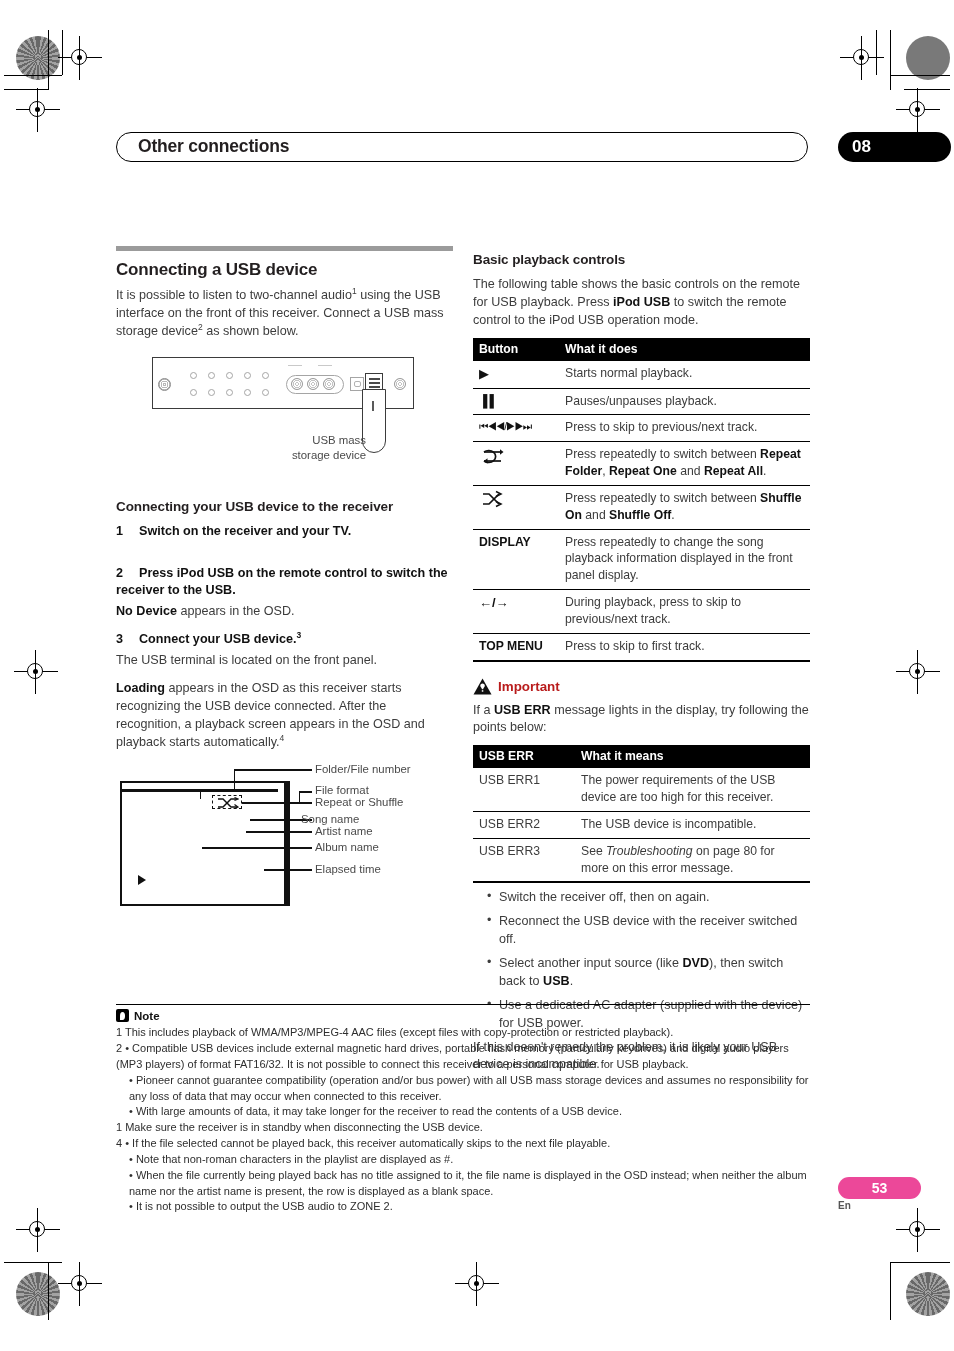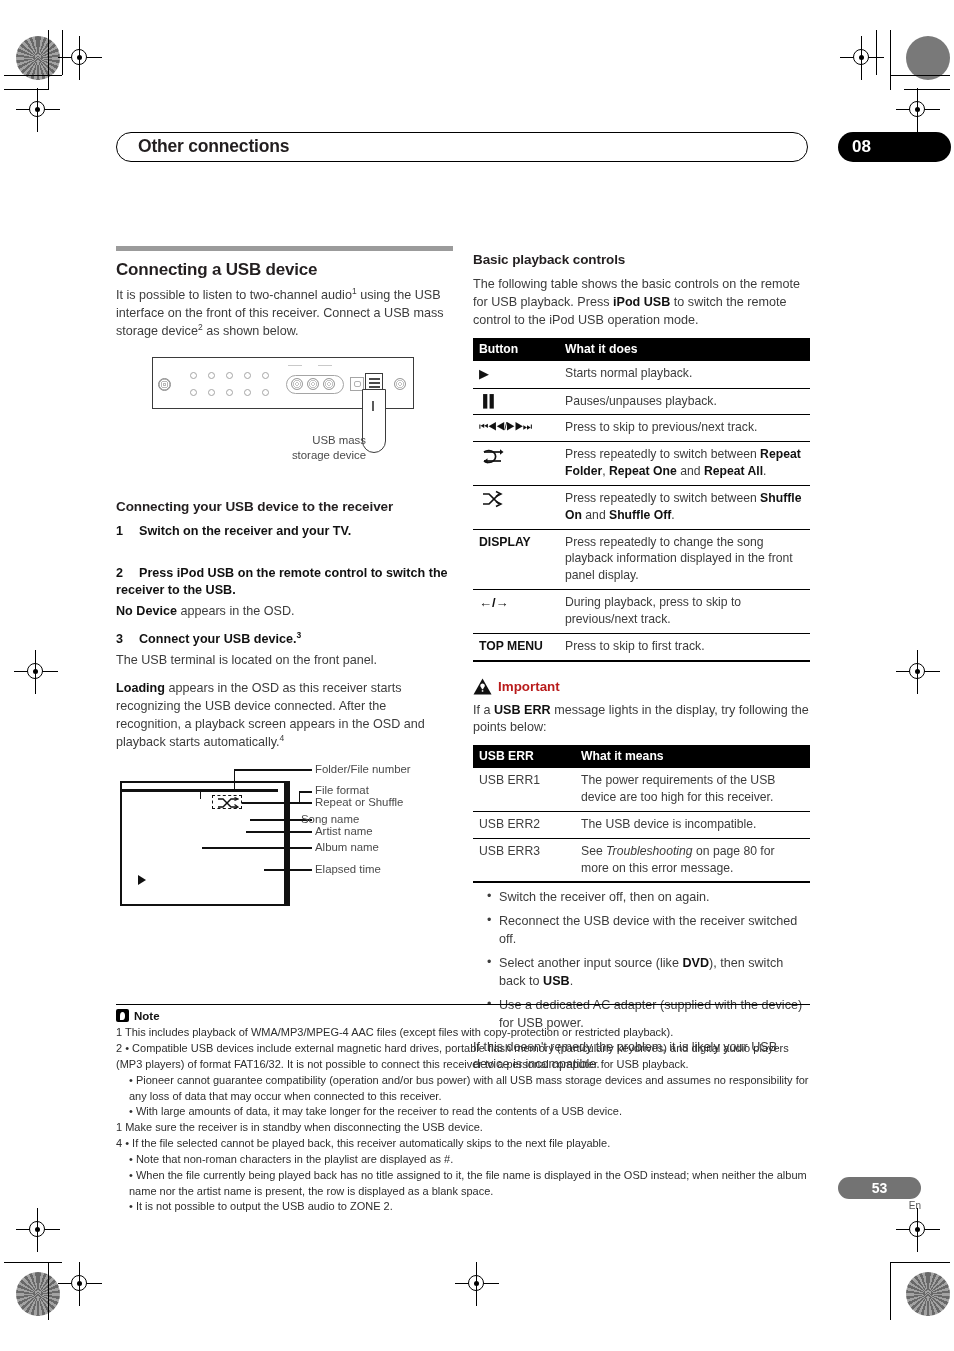--- a/index.html
+++ b/index.html
@@ -488,39 +488,40 @@
   }
   .note-line.ind { padding-left: 13px; }
 
   
   .pagenum {
     position: absolute;
     left: 838px;
     top: 1177px;
     width: 83px;
     height: 22px;
-    background: #737373;
+    background: #ec4899;
     border-radius: 11px;
   }
   .pagenum span {
     display: block;
     text-align: center;
     color: #fff;
     font-size: 14px;
     font-weight: bold;
     line-height: 22px;
   }
   .pagelang {
     position: absolute;
     left: 838px;
     top: 1200px;
     width: 83px;
-    text-align: right;
+    text-align: left;
     font-size: 10px;
     color: #555;
+    font-weight: bold;
   }
 </style>
 </head>
 <body>
 
 <div id="page">
 
   <div class="colorball" style="left:16px; top:36px;"></div>
   <div class="colorball solid" style="left:906px; top:36px;"></div>
   <div class="colorball" style="left:16px; top:1272px;"></div>

